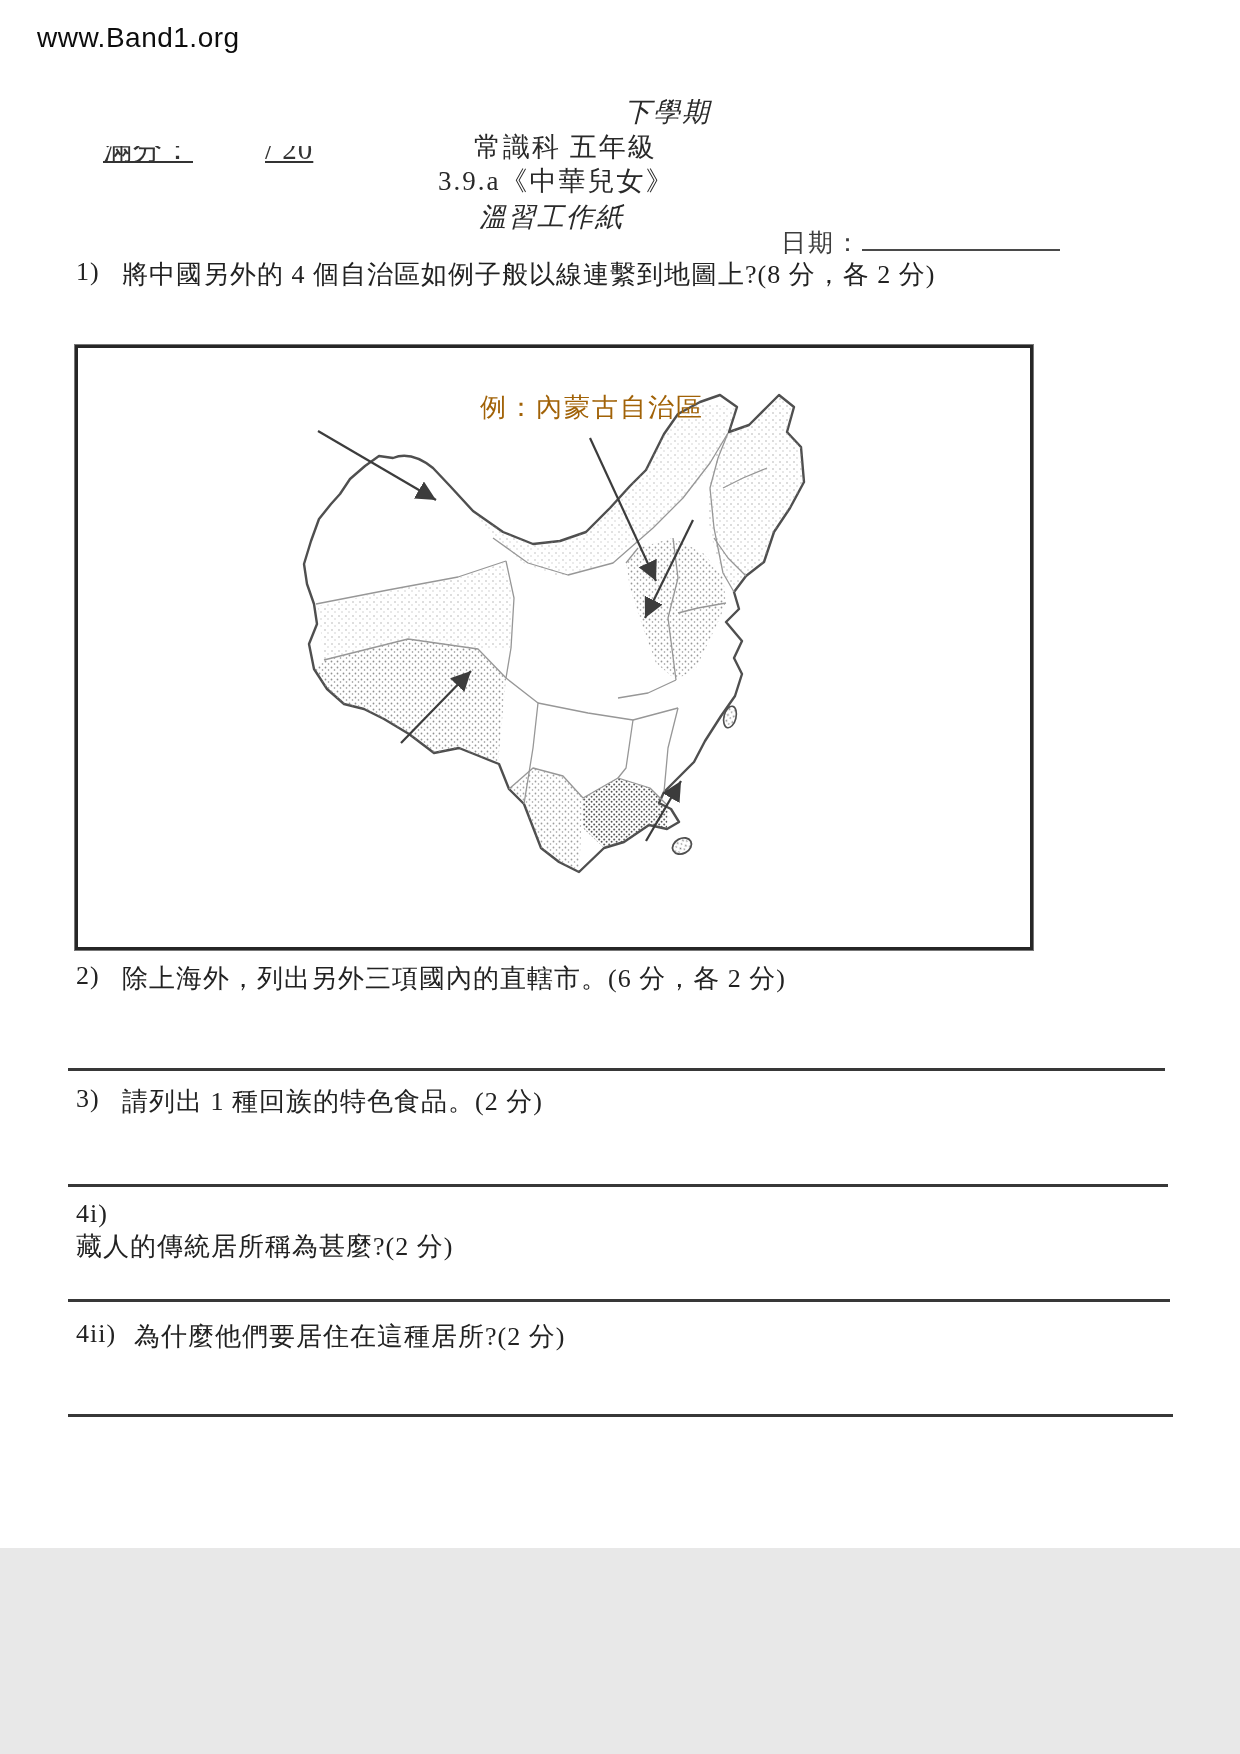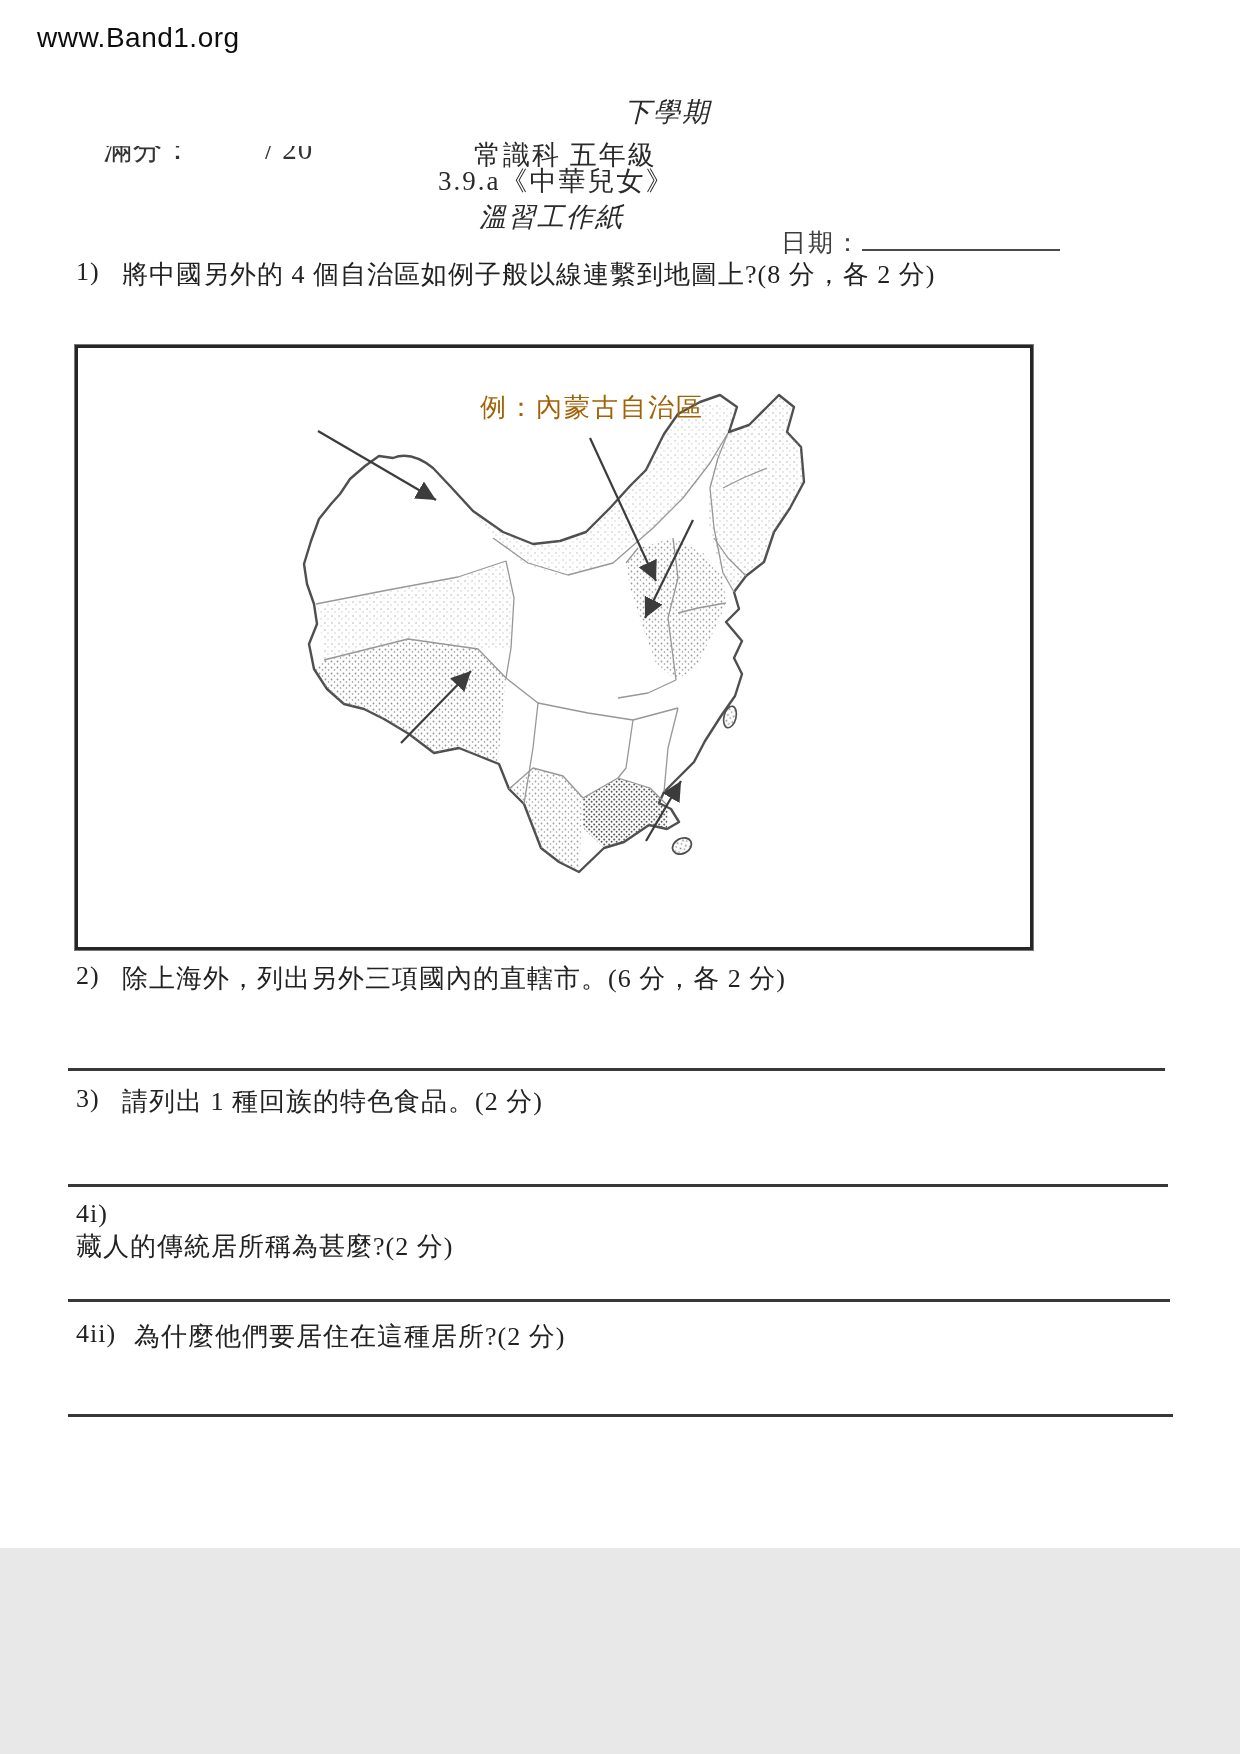--- a/index.html
+++ b/index.html
@@ -8,21 +8,21 @@
     margin:0 auto;overflow:hidden;
     font-family:"Liberation Serif","DejaVu Serif",serif;color:#222;
   }
   .abs{position:absolute;}
   .watermark{
     left:37px;top:22px;font-family:"Liberation Sans","DejaVu Sans",sans-serif;
     font-size:28px;color:#0d0d0d;letter-spacing:.5px;
   }
   .hdr{font-size:27px;color:#2a2a2a;letter-spacing:2px;white-space:nowrap;}
   .score-clip{left:103px;top:146px;width:260px;height:26px;overflow:hidden;}
-  .score-inner{font-size:29px;line-height:40px;margin-top:-17px;color:#333;white-space:nowrap;letter-spacing:1px;}
+  .score-inner{font-size:29px;line-height:40px;margin-top:-17px;color:#333;white-space:nowrap;letter-spacing:1px;text-decoration:underline;}
   .score-gap{display:inline-block;width:72px;}
   .field-line{font-size:25px;color:#3d3d3d;letter-spacing:2px;white-space:nowrap;}
   .u-line{display:inline-block;border-bottom:2px solid #4a4a4a;height:22px;vertical-align:baseline;}
   .question{font-size:26px;color:#222;white-space:nowrap;letter-spacing:1px;display:flex;}
   .qno{display:inline-block;min-width:46px;}
   .qno-wide{display:inline-block;min-width:58px;}
   .map-box{
     left:75px;top:345px;width:952px;height:599px;
     border:3px solid #262626;box-shadow:0 0 0 1px #777;
   }
@@ -31,21 +31,21 @@
   svg{display:block;}
 </style>
 </head>
 <body>
 
 <div class="page">
 
   <div class="abs watermark">www.Band1.org</div>
 
   <div class="abs hdr" style="left:624px;top:94px;font-style:italic;">下學期</div>
-  <div class="abs hdr" style="left:474px;top:129px;margin-top:8px;">常識科 五年級</div>
+  <div class="abs hdr" style="left:474px;top:129px;">常識科 五年級</div>
   <div class="abs hdr" style="left:438px;top:163px;">3.9.a《中華兒女》</div>
   <div class="abs hdr" style="left:479px;top:199px;font-style:italic;">溫習工作紙</div>
 
   <div class="abs score-clip">
     <div class="score-inner">
       <span>滿分：</span><span class="score-gap"></span><span>/ 20</span>
     </div>
   </div>
 
   <div class="abs field-line" style="left:781px;top:190px;margin-top:36px;">

